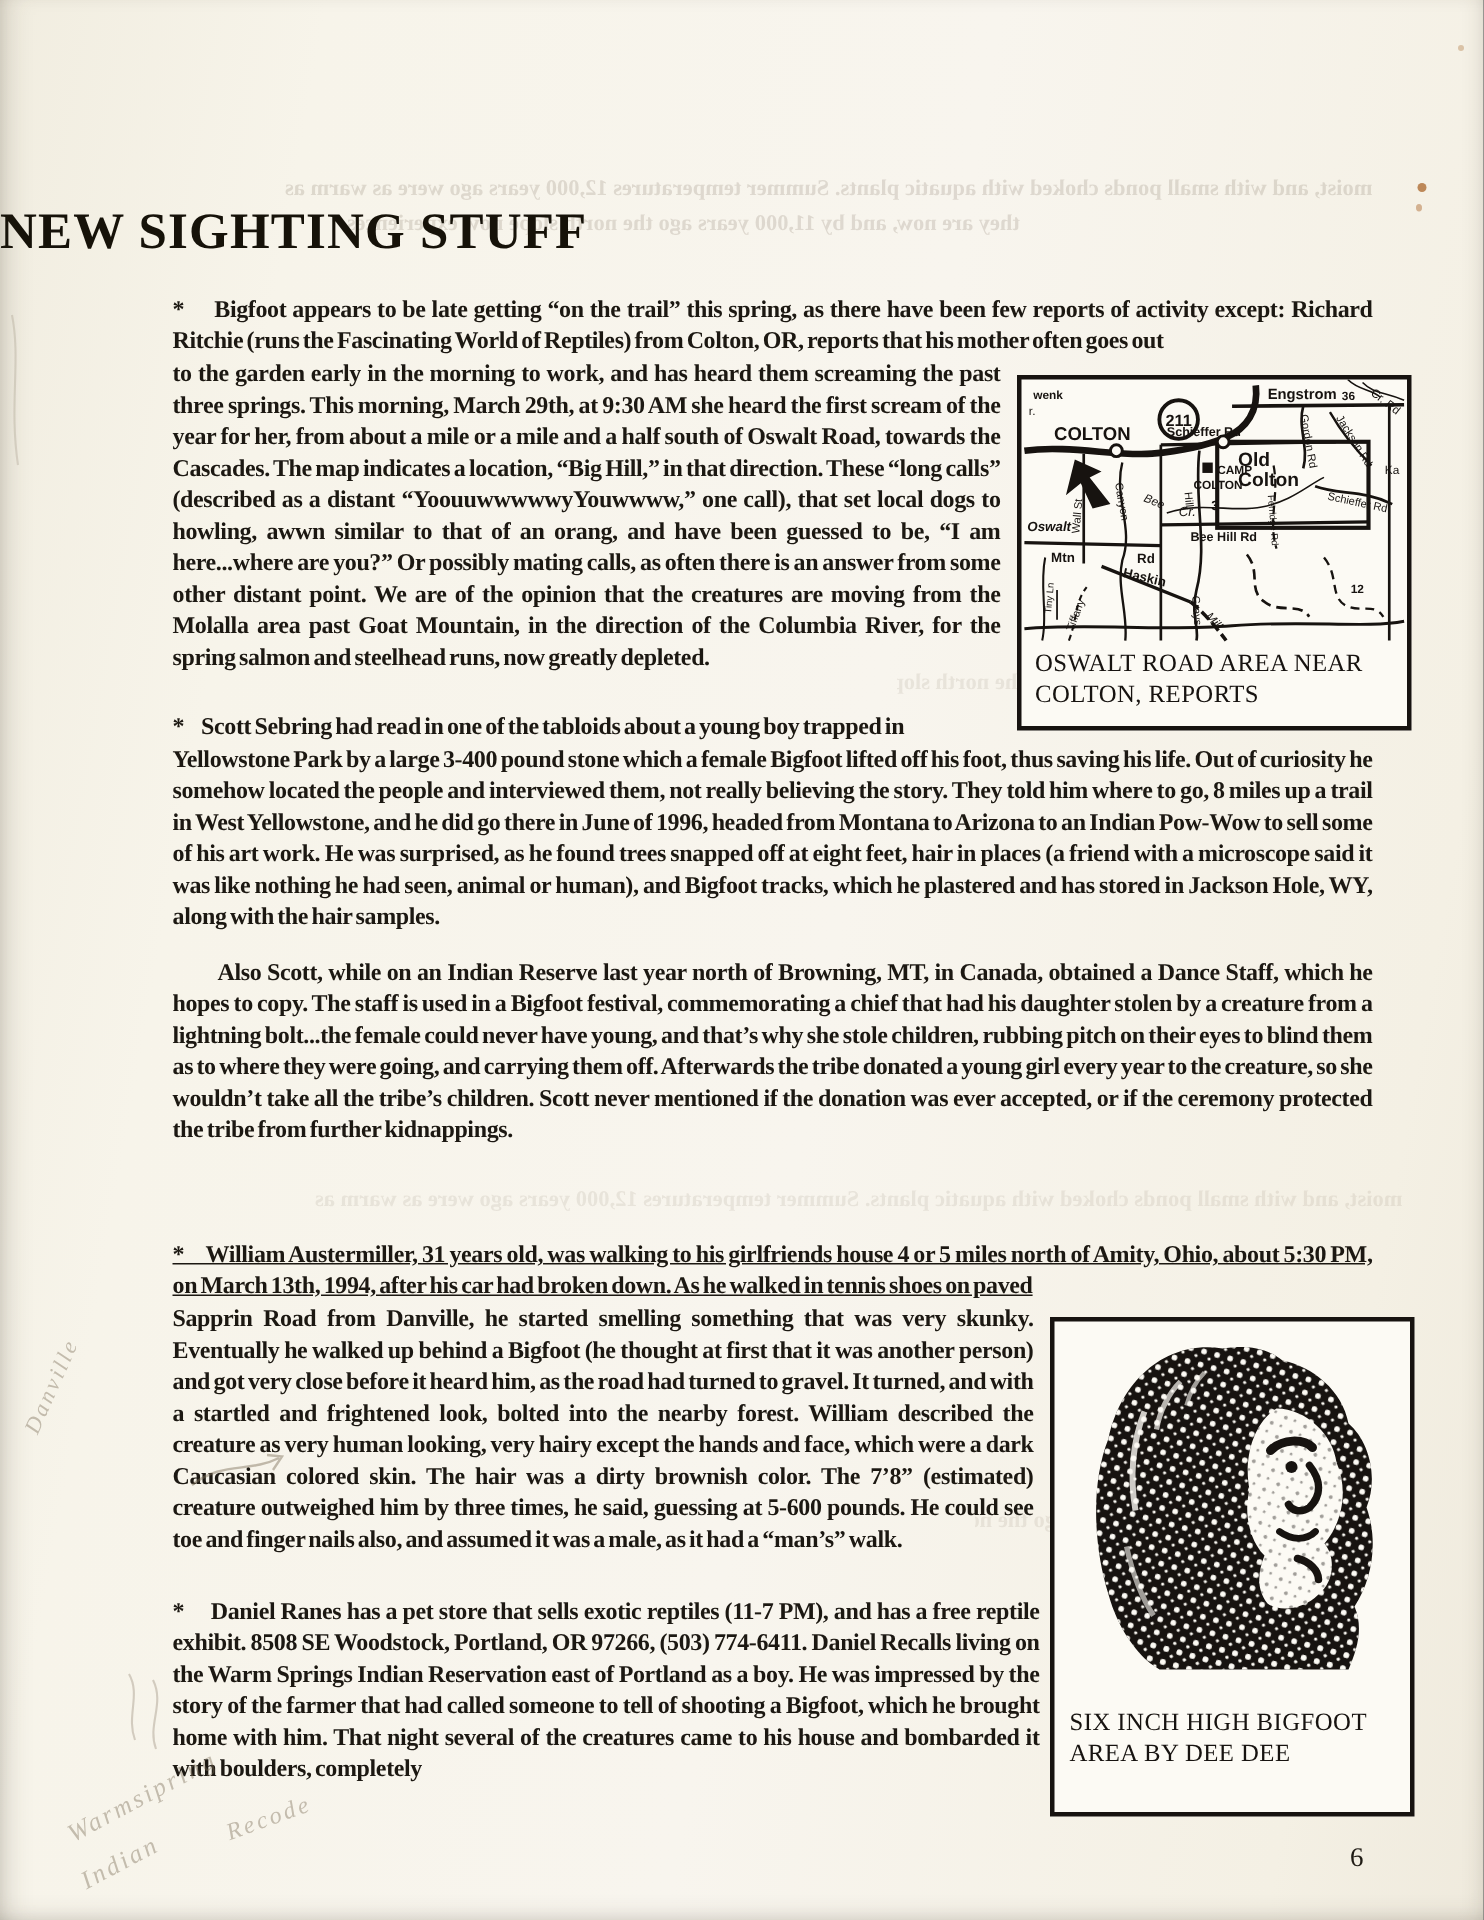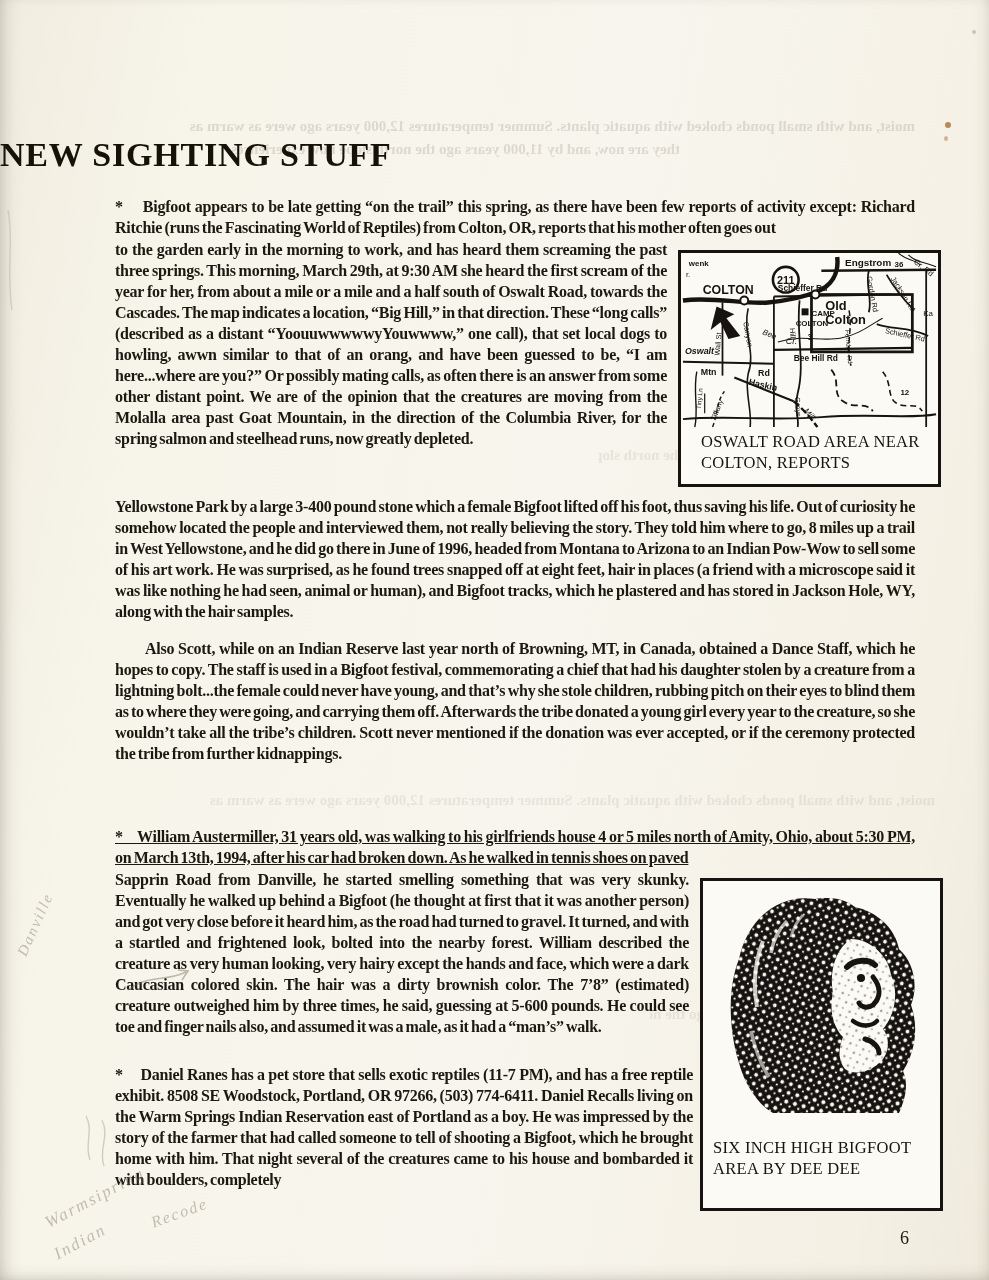--- a/index.html
+++ b/index.html
@@ -11,21 +11,21 @@
   .heading{position:absolute;left:0;width:989px;text-align:left;font-weight:700;
     font-size:34px;letter-spacing:.8px;color:#161209;}
   .body-text{position:absolute;font-weight:700;font-size:16px;line-height:21px;
     text-align:justify;letter-spacing:-.25px;word-spacing:-1.5px;color:#1c1812;}
   .indent{text-indent:30px;}
   .bleed{position:absolute;transform:scaleX(-1);font-weight:700;font-size:15px;
     color:rgba(95,80,58,.17);filter:blur(.4px);white-space:nowrap;overflow:hidden;}
   .bleed.faint{color:rgba(95,80,58,.10);}
   .imgbox{position:absolute;box-sizing:border-box;border:3px solid #171310;background:#fcfaf4;}
   .imgbox .cap{font-family:"Liberation Serif",serif;font-size:16.5px;line-height:21px;
-    color:#171310;padding-left:20px;letter-spacing:.3px;}
+    color:#171310;padding-left:9px;letter-spacing:.3px;}
   .pagenum{position:absolute;font-size:18px;font-weight:400;color:#201c15;}
   .pencil{position:absolute;font-style:italic;color:rgba(125,110,88,.42);
     font-size:15px;letter-spacing:2px;white-space:nowrap;}
   .stain{position:absolute;border-radius:50%;}
   svg text{font-family:"Liberation Sans",sans-serif;fill:#171310;}
 </style>
 </head>
 <body>
 
 <div class="page">
@@ -33,20 +33,21 @@
   <div class="bleed" style="left:80px;top:118px;width:835px;">moist, and with small ponds choked with aquatic plants. Summer temperatures 12,000 years ago were as warm as</div>
   <div class="bleed" style="left:120px;top:141px;width:560px;">they are now, and by 11,000 years ago the north slope now experiences,</div>
   <div class="bleed faint" style="left:598px;top:447px;width:330px;">they are now, and by 11,000 years ago the north slope now experiences,</div>
   <div class="bleed faint" style="left:95px;top:792px;width:840px;">moist, and with small ponds choked with aquatic plants. Summer temperatures 12,000 years ago were as warm as</div>
   <div class="bleed faint" style="left:650px;top:1006px;width:280px;">they are now, and by 11,000 years ago the north slope now experiences,</div>
 
   <div class="heading" style="top:136px;">NEW SIGHTING STUFF</div>
 
   <div class="body-text" style="left:115px;top:196px;width:800px;">*&nbsp;&nbsp;&nbsp;&nbsp;&nbsp;Bigfoot appears to be late getting “on the trail” this spring, as there have been few reports of activity except: Richard Ritchie (runs the Fascinating World of Reptiles) from Colton, OR, reports that his mother often goes out</div>
   <div class="body-text" style="left:115px;top:239px;width:552px;">to the garden early in the morning to work, and has heard them screaming the past three springs. This morning, March 29th, at 9:30 AM she heard the first scream of the year for her, from about a mile or a mile and a half south of Oswalt Road, towards the Cascades. The map indicates a location, “Big Hill,” in that direction. These “long calls” (described as a distant “YoouuwwwwwyYouwwww,” one call), that set local dogs to howling, awwn similar to that of an orang, and have been guessed to be, “I am here...where are you?” Or possibly mating calls, as often there is an answer from some other distant point. We are of the opinion that the creatures are moving from the Molalla area past Goat Mountain, in the direction of the Columbia River, for the spring salmon and steelhead runs, now greatly depleted.</div>
+  <div class="body-text" style="left:115px;top:474px;width:556px;">*&nbsp;&nbsp;&nbsp;&nbsp;&nbsp;Scott Sebring had read in one of the tabloids about a young boy trapped in</div>
   <div class="body-text" style="left:115px;top:496px;width:800px;">Yellowstone Park by a large 3-400 pound stone which a female Bigfoot lifted off his foot, thus saving his life. Out of curiosity he somehow located the people and interviewed them, not really believing the story. They told him where to go, 8 miles up a trail in West Yellowstone, and he did go there in June of 1996, headed from Montana to Arizona to an Indian Pow-Wow to sell some of his art work. He was surprised, as he found trees snapped off at eight feet, hair in places (a friend with a microscope said it was like nothing he had seen, animal or human), and Bigfoot tracks, which he plastered and has stored in Jackson Hole, WY, along with the hair samples.</div>
   <div class="body-text indent" style="left:115px;top:638px;width:800px;">Also Scott, while on an Indian Reserve last year north of Browning, MT, in Canada, obtained a Dance Staff, which he hopes to copy. The staff is used in a Bigfoot festival, commemorating a chief that had his daughter stolen by a creature from a lightning bolt...the female could never have young, and that’s why she stole children, rubbing pitch on their eyes to blind them as to where they were going, and carrying them off. Afterwards the tribe donated a young girl every year to the creature, so she wouldn’t take all the tribe’s children. Scott never mentioned if the donation was ever accepted, or if the ceremony protected the tribe from further kidnappings.</div>
   <div class="body-text" style="left:115px;top:826px;width:800px;text-decoration:underline;">*&nbsp;&nbsp;&nbsp;&nbsp;&nbsp;William Austermiller, 31 years old, was walking to his girlfriends house 4 or 5 miles north of Amity, Ohio, about 5:30 PM, on March 13th, 1994, after his car had broken down. As he walked in tennis shoes on paved</div>
   <div class="body-text" style="left:115px;top:869px;width:574px;">Sapprin Road from Danville, he started smelling something that was very skunky. Eventually he walked up behind a Bigfoot (he thought at first that it was another person) and got very close before it heard him, as the road had turned to gravel. It turned, and with a startled and frightened look, bolted into the nearby forest. William described the creature as very human looking, very hairy except the hands and face, which were a dark Caucasian colored skin. The hair was a dirty brownish color. The 7’8” (estimated) creature outweighed him by three times, he said, guessing at 5-600 pounds. He could see toe and finger nails also, and assumed it was a male, as it had a “man’s” walk.</div>
   <div class="body-text" style="left:115px;top:1064px;width:578px;">*&nbsp;&nbsp;&nbsp;&nbsp;&nbsp;Daniel Ranes has a pet store that sells exotic reptiles (11-7 PM), and has a free reptile exhibit. 8508 SE Woodstock, Portland, OR 97266, (503) 774-6411. Daniel Recalls living on the Warm Springs Indian Reservation east of Portland as a boy. He was impressed by the story of the farmer that had called someone to tell of shooting a Bigfoot, which he brought home with him. That night several of the creatures came to his house and bombarded it with boulders, completely</div>
 
   <div class="imgbox" style="left:678px;top:250px;width:263px;height:237px;">
     <svg viewBox="0 0 256 178" style="width:257px;height:176px;display:block;">
       <g stroke="#171310" fill="none">
         <path d="M0,48 C30,44 62,52 86,50 C108,48 124,44 136,39 C150,33 158,21 156,4" stroke-width="4.5"></path>

